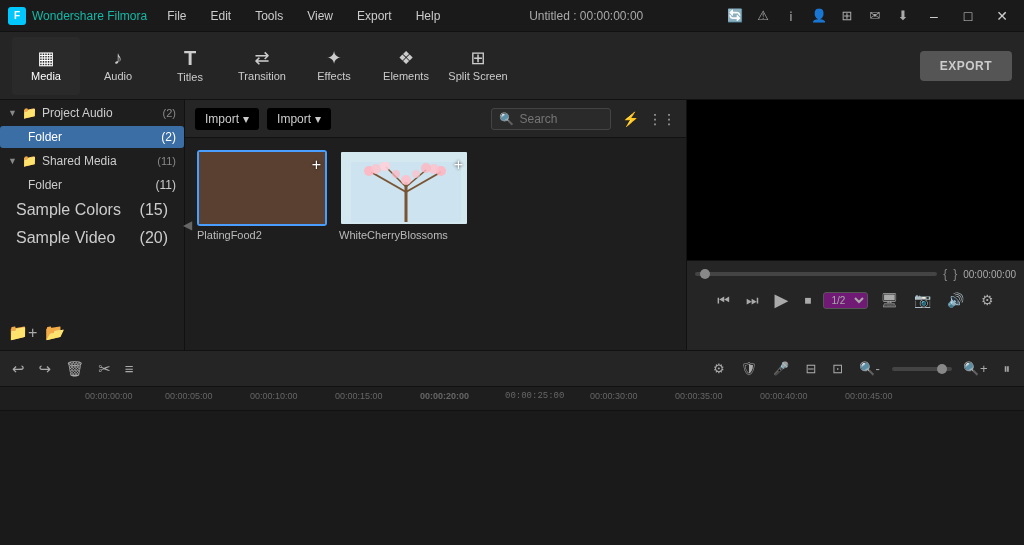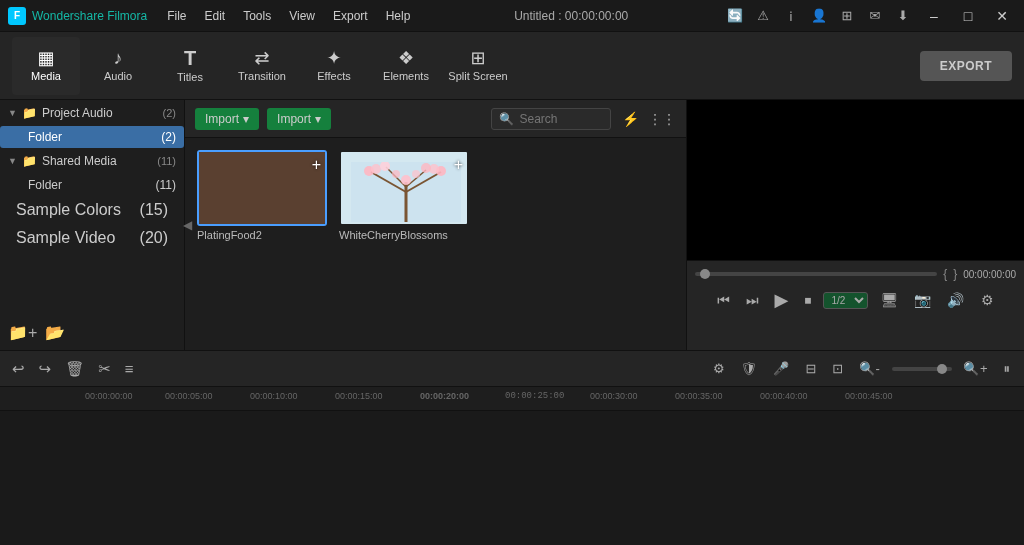--- a/index.html
+++ b/index.html
@@ -41,21 +41,21 @@
       font-size: 10px;
       font-weight: bold;
     }
     #titlebar .app-name {
       color: #14b8a6;
       font-size: 12px;
       font-weight: 500;
     }
     #titlebar .menu-bar {
       display: flex;
-      gap: 2px;
+      gap: 8px;
       margin-left: 12px;
     }
     #titlebar .menu-item {
       color: #ccc;
       font-size: 12px;
       padding: 2px 8px;
       cursor: pointer;
     }
     #titlebar .title-center {
       flex: 1;
@@ -223,21 +223,21 @@
     #content-toolbar {
       height: 38px;
       background: #252525;
       display: flex;
       align-items: center;
       padding: 0 10px;
       gap: 8px;
       border-bottom: 1px solid #111;
     }
     .import-btn, .record-btn {
-      background: #15803d;
+      background: #000000;
       color: #ccc;
       border: none;
       border-radius: 3px;
       padding: 4px 10px;
       font-size: 12px;
       cursor: pointer;
       display: flex;
       align-items: center;
       gap: 4px;
     }
@@ -393,21 +393,21 @@
       gap: 8px;
     }
     .prev-btn {
       color: #aaa;
       font-size: 14px;
       cursor: pointer;
       padding: 2px 4px;
     }
     .prev-btn.play { font-size: 18px; }
     .quality-select {
-      background: #14532d;
+      background: #701a75;
       color: #aaa;
       border: 1px solid #555;
       border-radius: 3px;
       font-size: 10px;
       padding: 1px 3px;
       cursor: pointer;
     }
 
     
     #timeline {

